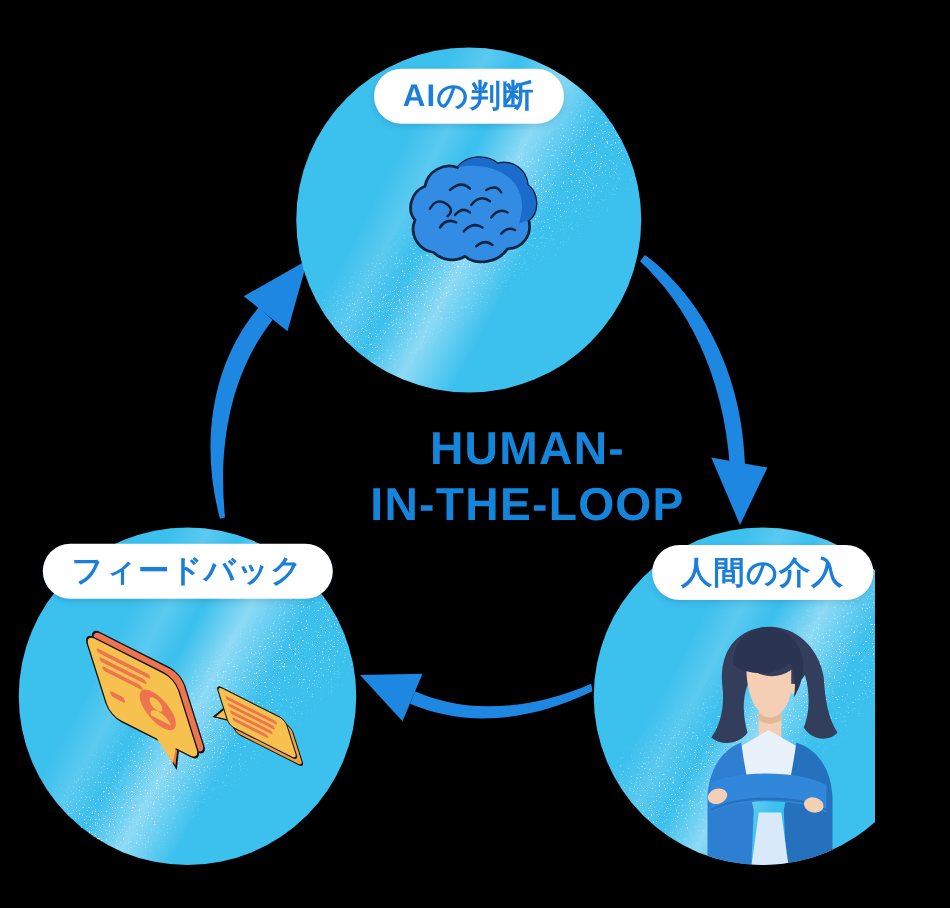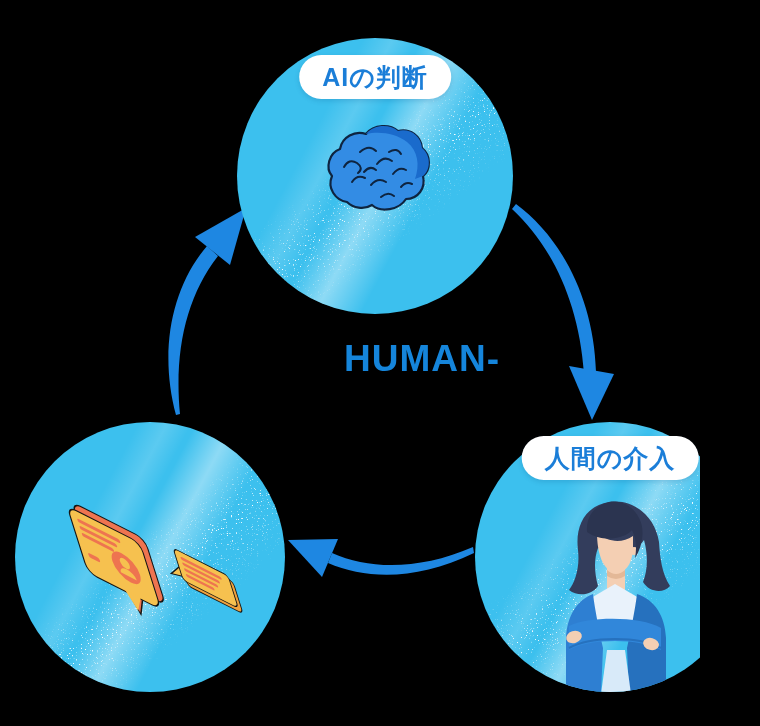--- a/index.html
+++ b/index.html
@@ -198,19 +198,21 @@
           <rect x="0" y="0" width="62" height="34" rx="5" fill="var(--bubble_yellow,#F6C14F)" stroke="#151515" stroke-width="1.2"></rect>
           <g fill="var(--bubble_coral,#EE7450)">
             <rect x="6" y="6" width="46" height="3.2" rx="1.6"></rect>
             <rect x="6" y="12" width="42" height="3.2" rx="1.6"></rect>
             <rect x="6" y="18" width="38" height="3.2" rx="1.6"></rect>
             <rect x="6" y="24" width="32" height="3.2" rx="1.6"></rect>
           </g>
         </g>
       </svg>
     </div>
+    <div class="badge">フィードバック</div>
   </div>
 
   <div class="title">
     <div>HUMAN-</div>
+    <div>IN-THE-LOOP</div>
   </div>
 
 </div>
 
 </body></html>

